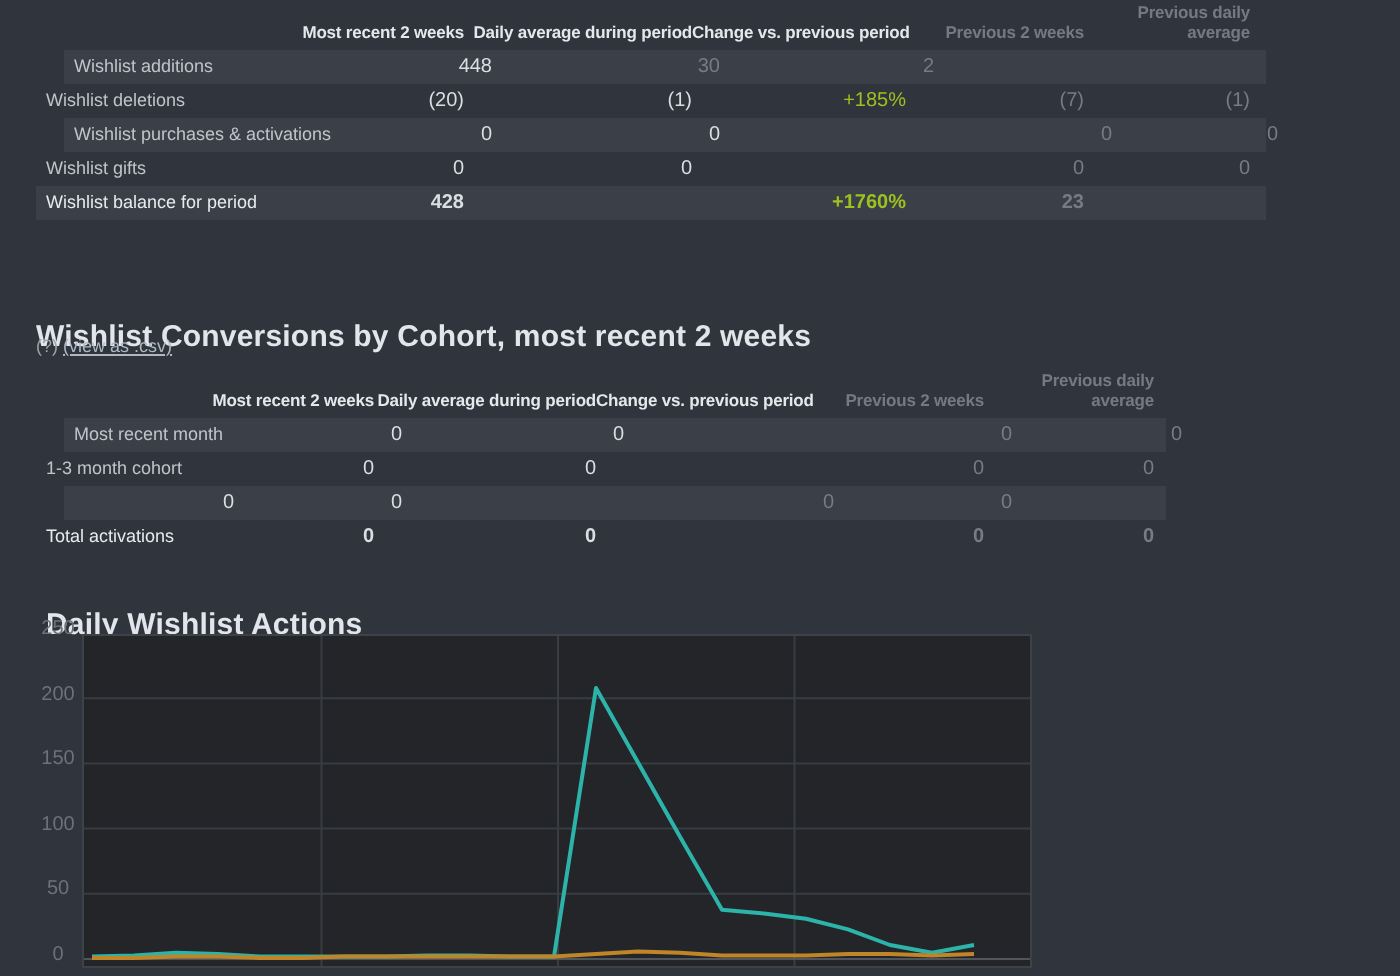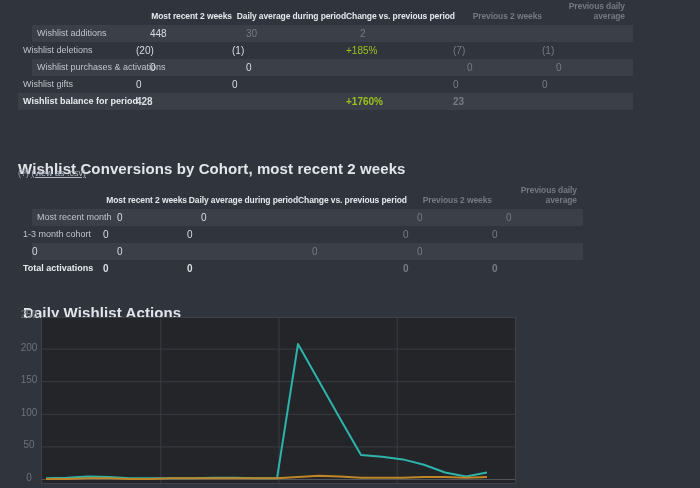--- a/index.html
+++ b/index.html
@@ -19,26 +19,26 @@
   .tbl2 .thead,.tbl2 .tr{grid-template-columns:85px 84px 111px 105px 89px 85px;padding-right:6px;}
   .thead{height:25px;align-items:end;padding-bottom:3px;box-sizing:border-box;}
   .th{
     font-size:8.5px;font-weight:bold;letter-spacing:-0.1px;color:#e4e8ec;
     text-align:right;line-height:1.15;white-space:nowrap;
   }
   .th.wrap{white-space:normal;}
   .th.dim{color:#747a83;}
   .tr{height:17px;line-height:17px;font-size:10px;color:#d9dee3;}
   .tr .c1{font-size:9px;color:#c0c5cb;text-align:left;padding-left:5px;white-space:nowrap;overflow:visible;}
-  .tr .num{text-align:left;}
+  .tr .num{text-align:right;}
   .tr .dim{color:#767c85;}
   .tr .pos{color:#9cc21e;}
   .tr.stripe{background:#3a3f48;margin-left:14px;}
   .tr.total{background:#3a3f48;font-weight:bold;}
-  .tr.total .c1{color:#e7ebee;font-weight:bold;}
+  .tr.total .c1{color:#e7ebee;font-weight:normal;}
 
   
   .h2{position:absolute;font-size:15px;font-weight:bold;color:#e2e6ea;letter-spacing:0.1px;}
   .helpline{position:absolute;left:18px;top:168px;font-size:9px;color:#9aa3ac;}
   .helpline a{color:#aeb9c2;text-decoration:underline;cursor:pointer;}
 
   
   .chart{position:absolute;left:20px;top:310px;width:494px;height:178px;}
   .yaxis{position:absolute;left:0;top:0;width:18px;height:172px;}
   .yaxis span{position:absolute;right:0;width:18px;text-align:center;font-size:10px;color:#6c727b;line-height:11px;}

